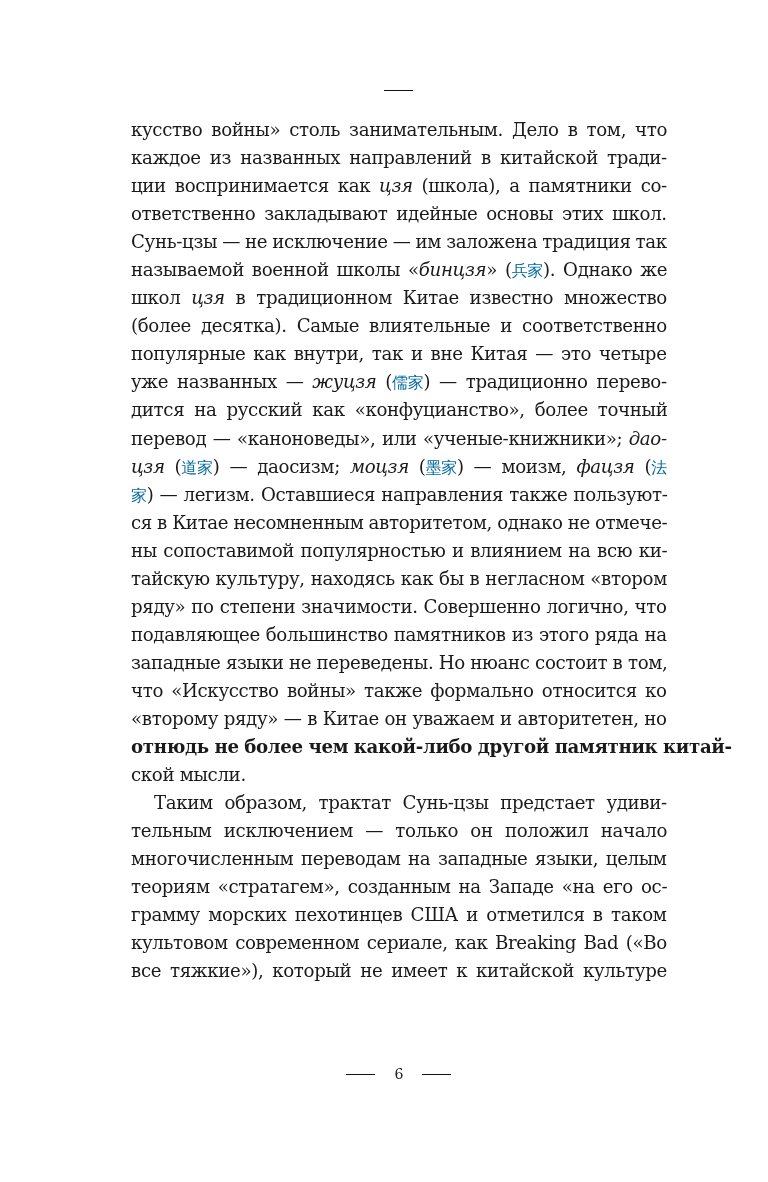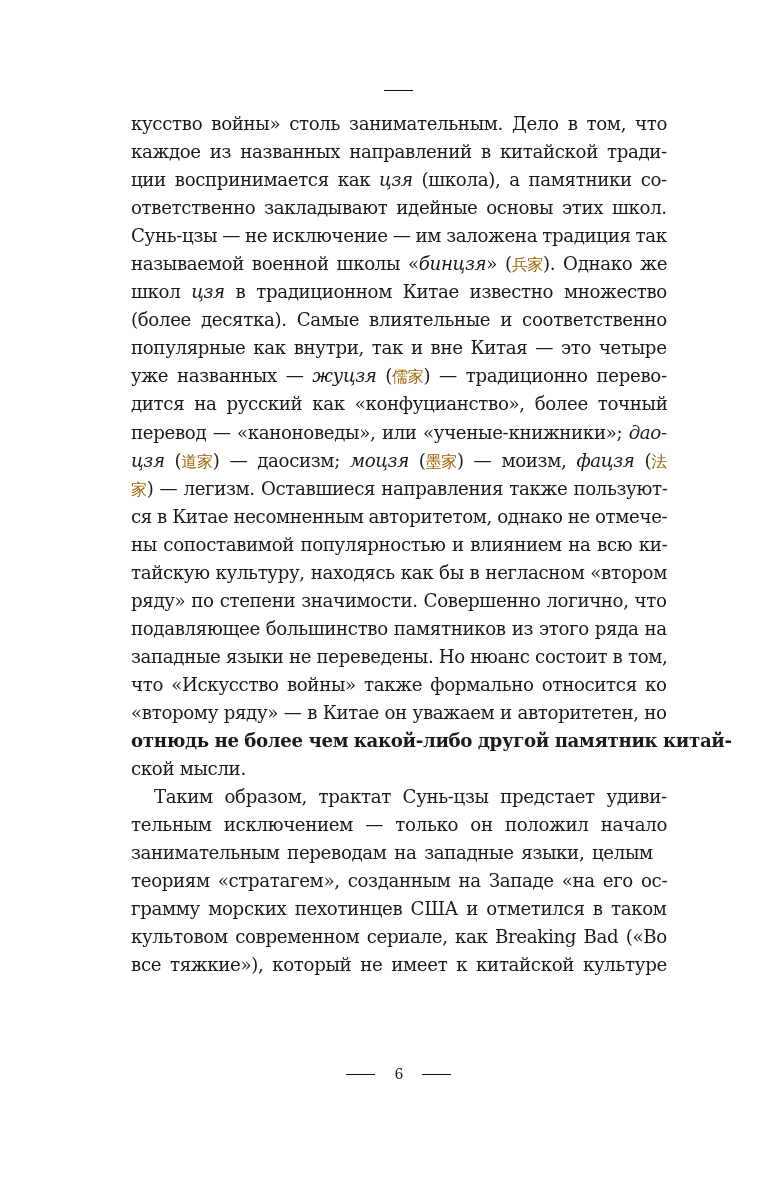--- a/index.html
+++ b/index.html
@@ -19,21 +19,21 @@
       position: absolute;
       left: 384px;
       top: 90px;
       width: 29px;
       height: 0;
       border-top: 1.6px solid #111;
     }
     .text-column {
       position: absolute;
       left: 131px;
-      top: 110px;
+      top: 116px;
       width: 536px;
     }
     .line {
       display: block;
       height: 28.05px;
       line-height: 28.05px;
       font-size: 18.2px;
       letter-spacing: -0.35px;
       text-align: justify;
       text-align-last: justify;
@@ -43,21 +43,21 @@
     .line.last {
       text-align-last: left;
     }
     .line.indent {
       padding-left: 23px;
     }
     .it {
       font-style: italic;
     }
     .cjk {
-      color: #a16207;
+      color: #0369a1;
       font-family: "DejaVu Sans", sans-serif;
       font-size: 16px;
     }
     .footer {
       position: absolute;
       top: 1063px;
       left: 0;
       width: 768px;
       height: 24px;
     }
@@ -109,21 +109,21 @@
       <span class="line" style="display: block; width: 536px; word-spacing: 0.5px; box-sizing: border-box; text-align-last: left; text-align: left;"><span>подавляющее большинство памятников из этого ряда на</span></span>
       <span class="line" style="display: block; width: 536px; word-spacing: 0px; box-sizing: border-box; text-align-last: left; text-align: left;"><span>западные языки не переведены. Но нюанс состоит в том,</span></span>
       <span class="line" style="display: block; width: 536px; word-spacing: 2.83333px; box-sizing: border-box; text-align-last: left; text-align: left;"><span>что «Искусство войны» также формально относится ко</span></span>
       <span class="line" style="display: block; width: 536px; word-spacing: 0.222222px; box-sizing: border-box; text-align-last: left; text-align: left;"><span>«второму ряду» — в Китае он уважаем и авторитетен, но</span></span>
       <span class="line" style="display: block; width: 536px; word-spacing: -0.285714px; box-sizing: border-box; text-align-last: left; text-align: left; font-weight: bold;"><span>отнюдь не более чем какой-либо другой памятник китай-</span></span>
       <span class="line last" style="width: 536px; box-sizing: border-box;"><span>ской мысли.</span></span>
     </div>
     <div>
       <span class="line indent" style="display: block; width: 536px; word-spacing: 6.2px; box-sizing: border-box; text-align-last: left; text-align: left;"><span>Таким образом, трактат Сунь-цзы предстает удиви-</span></span>
       <span class="line" style="display: block; width: 536px; word-spacing: 6.83333px; box-sizing: border-box; text-align-last: left; text-align: left;"><span>тельным исключением — только он положил начало</span></span>
-      <span class="line" style="display: block; width: 536px; word-spacing: 2.2px; box-sizing: border-box; text-align-last: left; text-align: left;"><span>занимательным переводам на западные языки, целым</span></span>
+      <span class="line" style="display: block; width: 536px; word-spacing: 2.2px; box-sizing: border-box; text-align-last: left; text-align: left;"><span>многочисленным переводам на западные языки, целым</span></span>
       <span class="line" style="display: block; width: 536px; word-spacing: 2.57143px; box-sizing: border-box; text-align-last: left; text-align: left;"><span>теориям «стратагем», созданным на Западе «на его ос-</span></span>
       <span class="line" style="display: block; width: 536px; word-spacing: 2.85714px; box-sizing: border-box; text-align-last: left; text-align: left;"><span>грамму морских пехотинцев США и отметился в таком</span></span>
       <span class="line" style="display: block; width: 536px; word-spacing: 2px; box-sizing: border-box; text-align-last: left; text-align: left;"><span>культовом современном сериале, как Breaking Bad («Во</span></span>
       <span class="line" style="display: block; width: 536px; word-spacing: 3.42857px; box-sizing: border-box; text-align-last: left; text-align: left;"><span>все тяжкие»), который не имеет к китайской культуре</span></span>
     </div>
   </div>
 
 <div class="footer">
   <div class="footer-rule left"></div>
   <div class="page-number">6</div>

